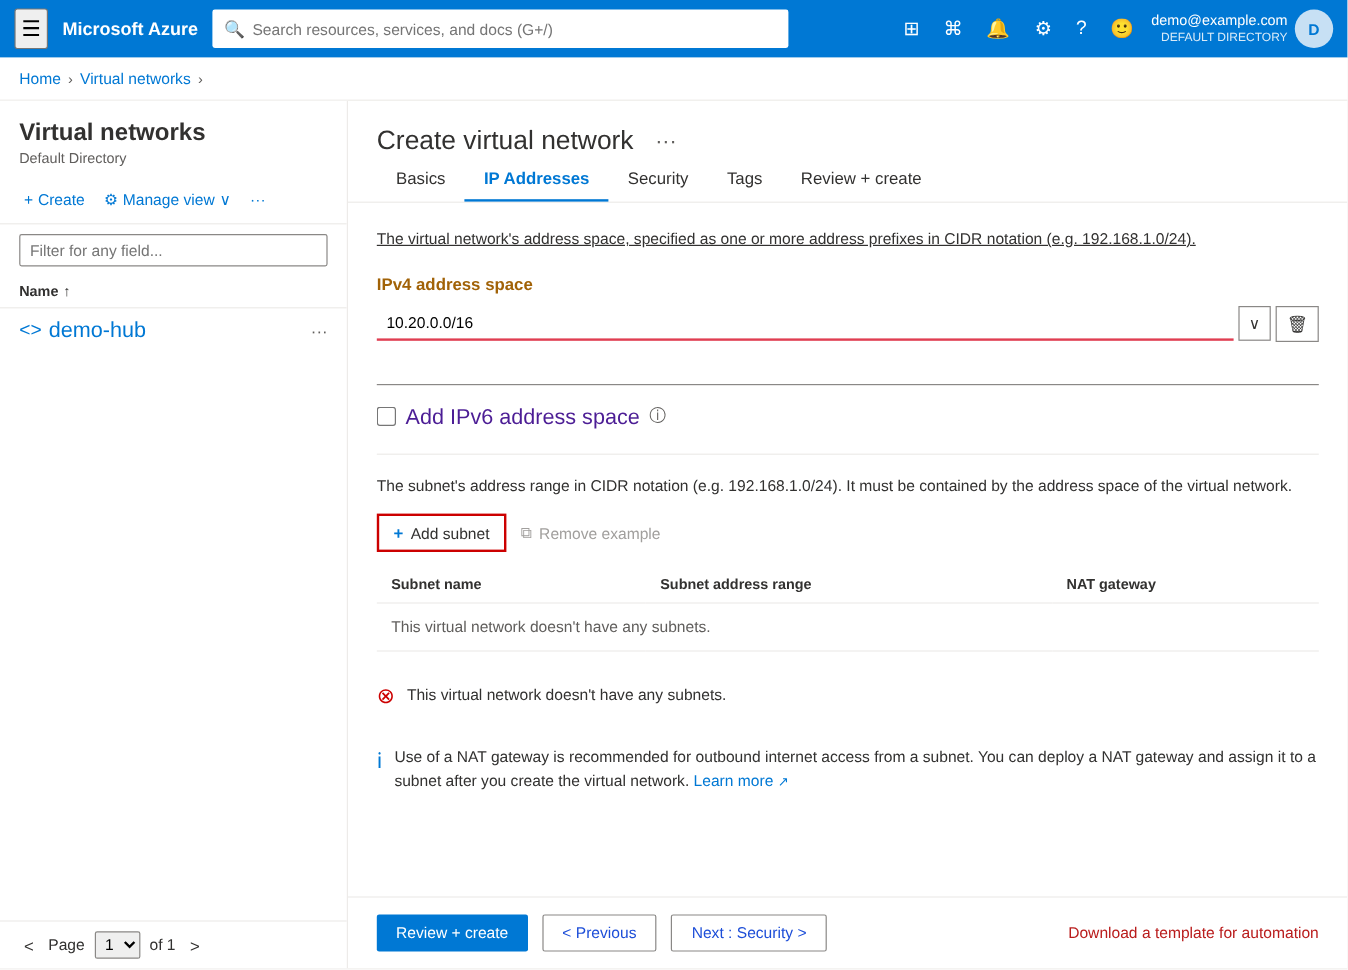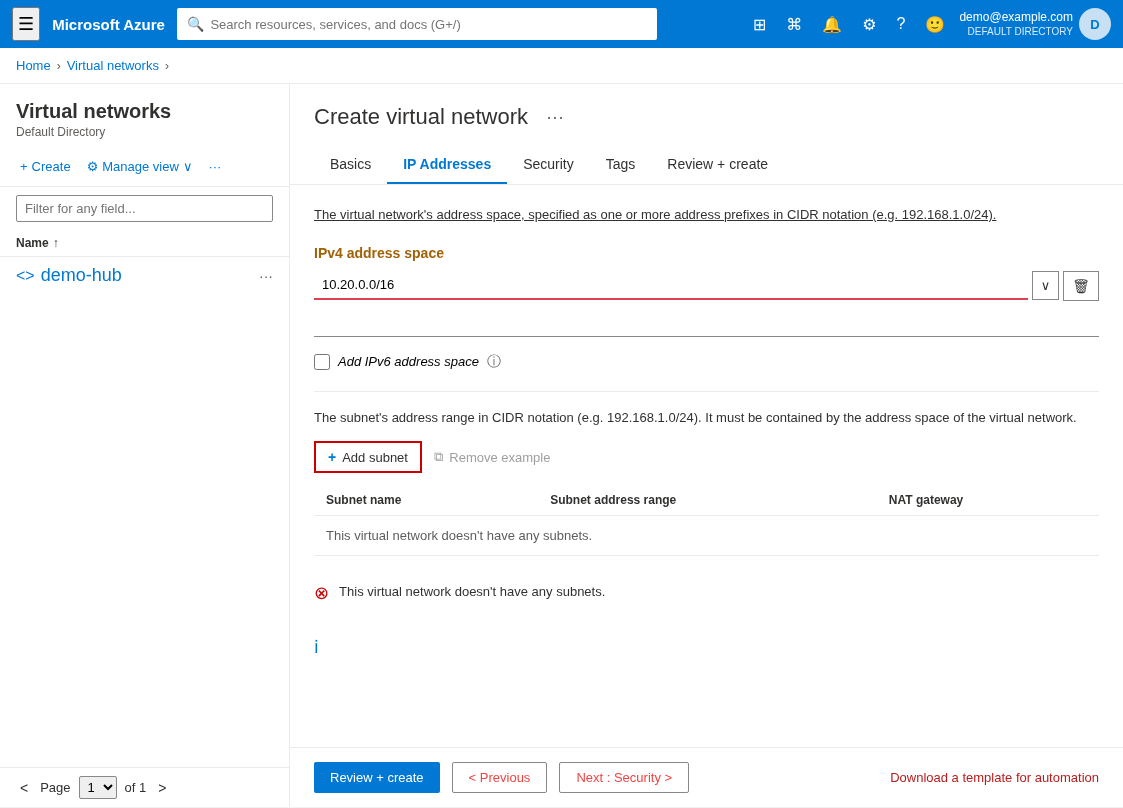--- a/index.html
+++ b/index.html
@@ -111,21 +111,20 @@
       flex: 1; background: white; margin: 0;
       display: flex; flex-direction: column;
       overflow: hidden;
     }
     .panel-header {
       padding: 20px 24px 0;
       border-bottom: 1px solid #edebe9;
     }
     .panel-title-row {
       display: flex; align-items: center; gap: 18px;
-      margin-bottom: 16px;
     }
     .panel-title { font-size: 22px; font-weight: 400; color: #323130; }
     .panel-title-menu { color: #605e5c; font-size: 18px; cursor: pointer; }
 
     
     .tabs { display: flex; gap: 0; }
     .tab {
       padding: 10px 16px; font-size: 14px; cursor: pointer;
       color: #323130; border-bottom: 2px solid transparent;
       white-space: nowrap;
@@ -154,21 +153,21 @@
     }
     .addr-delete-btn {
       background: none; border: 1px solid #8a8886;
       padding: 6px 8px; cursor: pointer; color: #323130;
       font-size: 14px;
     }
 
     
     .checkbox-row { display: flex; align-items: center; gap: 8px; margin-bottom: 20px; }
     .checkbox-row input[type=checkbox] { width: 16px; height: 16px; cursor: pointer; }
-    .checkbox-label { font-size: 13px; color: #000000; font-style: italic; }
+    .checkbox-label { font-size: 18px; color: #4c1d95; }
     .info-icon { color: #605e5c; font-size: 14px; cursor: pointer; }
 
     
     .subnet-desc { font-size: 13px; color: #323130; margin-bottom: 14px; line-height: 1.5; }
     .subnet-actions { display: flex; align-items: center; gap: 12px; margin-bottom: 12px; }
     .subnet-add-btn {
       display: flex; align-items: center; gap: 6px;
       border: 2px solid #cc0000; background: white;
       color: #323130; padding: 6px 12px; cursor: pointer;
       font-size: 13px; font-weight: 500;
@@ -203,21 +202,21 @@
     .panel-footer {
       background: white; border-top: 1px solid #edebe9;
       padding: 14px 24px; display: flex; align-items: center; gap: 12px;
     }
     .footer-btn-primary {
       background: #0078d4; color: white; border: none;
       padding: 8px 16px; font-size: 13px; cursor: pointer;
       border-radius: 2px; font-weight: 500;
     }
     .footer-btn-secondary {
-      background: white; color: #ef4444; border: 1px solid #8a8886;
+      background: white; color: #1d4ed8; border: 1px solid #8a8886;
       padding: 7px 16px; font-size: 13px; cursor: pointer;
       border-radius: 2px;
     }
     .footer-link {
       margin-left: auto; color: #b91c1c; font-size: 13px;
       text-decoration: none; cursor: pointer;
     }
 
     .divider { border: none; border-top: 1px solid #edebe9; margin: 4px 0 16px; }
   </style>
@@ -363,20 +362,27 @@
           </tbody>
         </table>
 
         <div class="alert">
           <span class="alert-icon-error">⊗</span>
           <span class="alert-text">This virtual network doesn't have any subnets.</span>
         </div>
 
         <div class="alert">
           <span class="alert-icon-info">ℹ</span>
+          <span class="alert-text">
+            <span>Use of a NAT gateway is recommended for outbound internet access from a subnet. You can deploy a NAT gateway and assign it to a subnet after you create the virtual network.</span>
+            <a href="#" class="alert-link">
+              <span>Learn more</span>
+              <span class="alert-link-icon">↗</span>
+            </a>
+          </span>
         </div>
       </div>
 
       <div class="panel-footer">
         <button class="footer-btn-primary">Review + create</button>
         <button class="footer-btn-secondary">&lt; Previous</button>
         <button class="footer-btn-secondary">Next : Security &gt;</button>
         <a href="#" class="footer-link">Download a template for automation</a>
       </div>
     </div>

